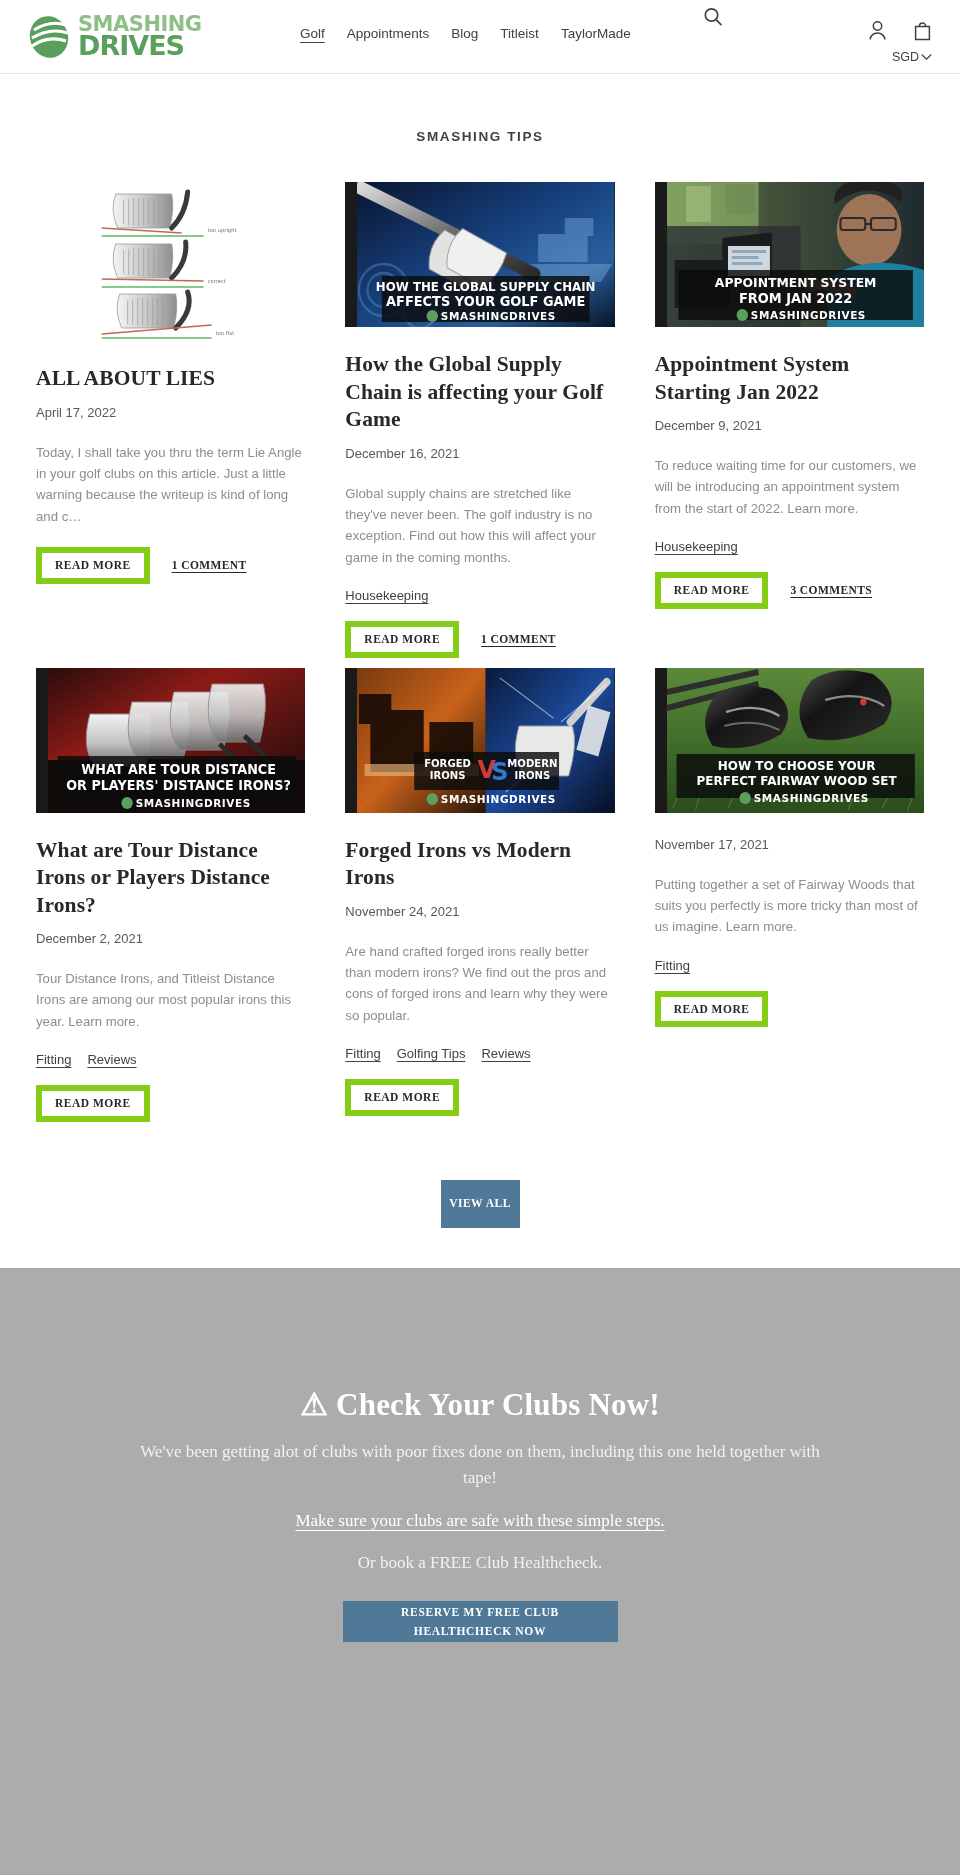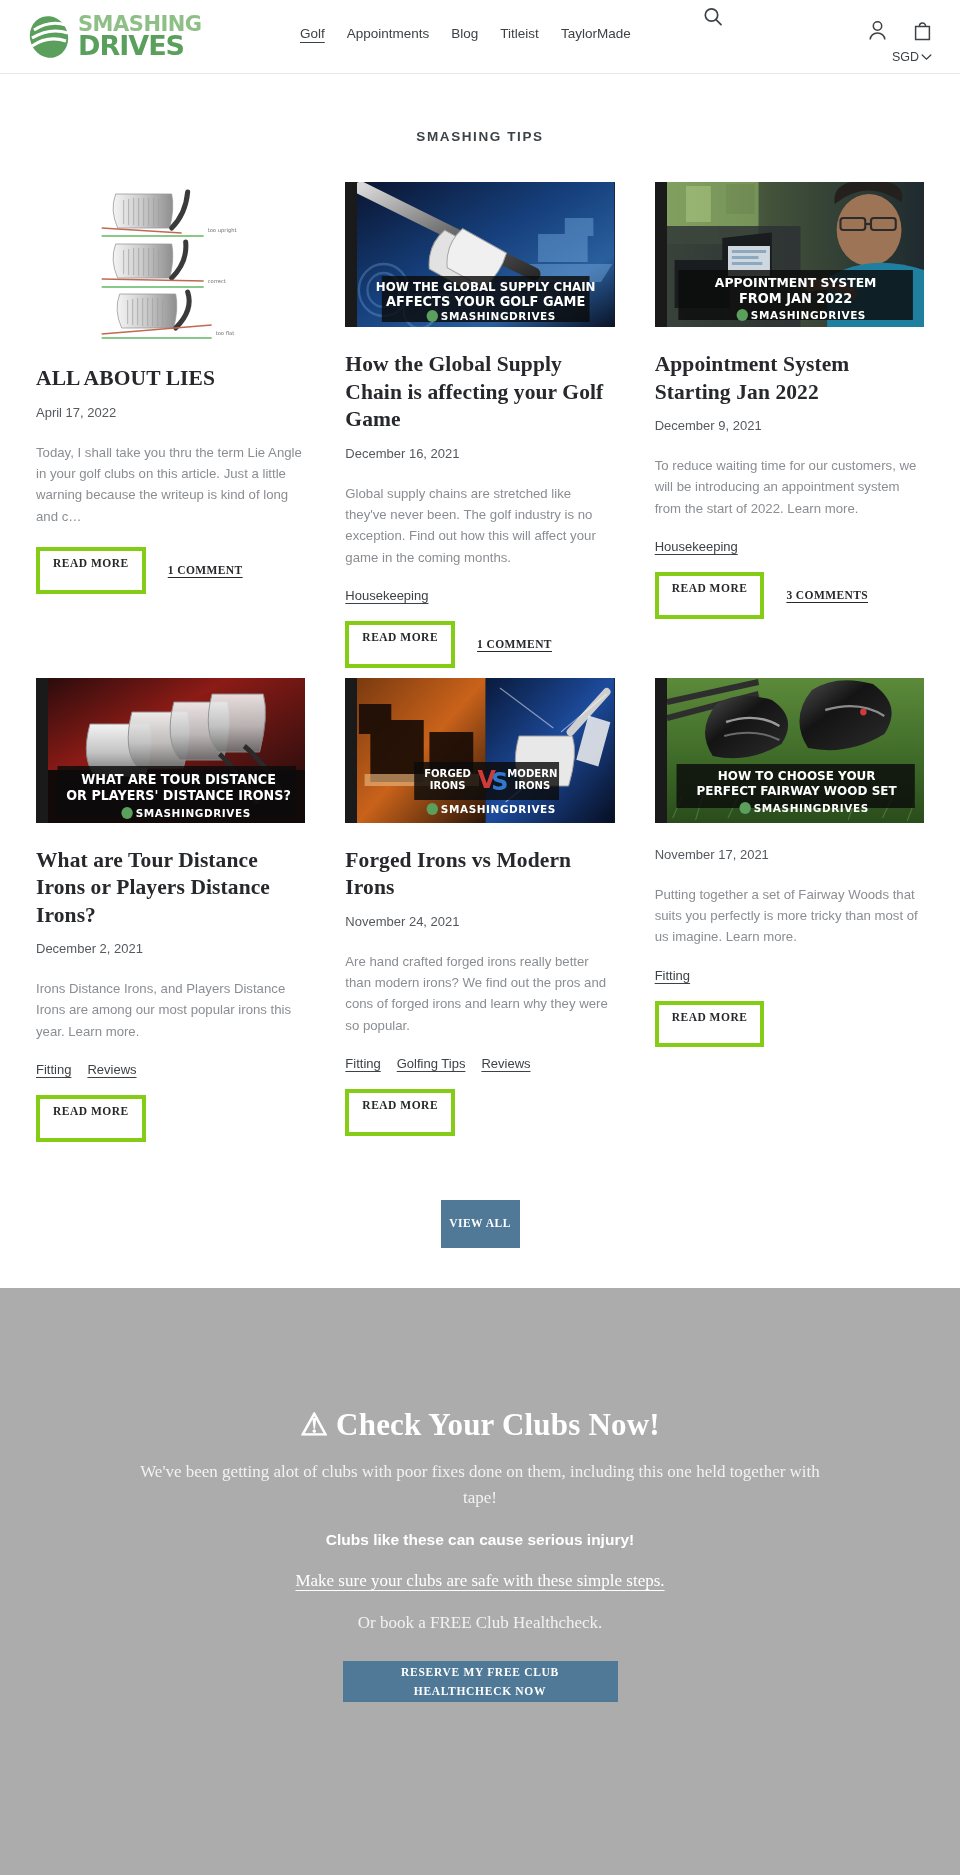--- a/index.html
+++ b/index.html
@@ -117,23 +117,23 @@
     margin-bottom: 20px;
   }
   .card-tags { margin-bottom: 18px; display: flex; gap: 16px; flex-wrap: wrap; }
   .card-tags a {
     font-size: 13px; color: #3d4246; text-decoration: underline;
     text-underline-offset: 3px;
   }
   .card-actions { display: flex; align-items: center; gap: 22px; }
   .btn-read {
     display: inline-block;
-    border: 4px solid #84cc16;
+    border: 6px solid #84cc16;
     background: #fff;
-    padding: 7px 13px 20px;
+    padding: 7px 13px 6px;
     font-family: "Liberation Serif", serif;
     font-weight: 700;
     font-size: 11.5px;
     letter-spacing: 0.5px;
     color: #27282b;
     cursor: pointer;
     line-height: 1;
   }
   .comments {
     font-family: "Liberation Serif", serif;
@@ -505,21 +505,21 @@
           </g>
           <rect class="ovl-band" x="10" y="88" width="250" height="52"></rect>
           <text class="ovl-txt" x="137" y="106" font-size="13.4" text-anchor="middle">WHAT ARE TOUR DISTANCE</text>
           <text class="ovl-txt" x="137" y="122" font-size="13.4" text-anchor="middle">OR PLAYERS' DISTANCE IRONS?</text>
           <circle cx="83" cy="135" r="6" fill="#5aa05c"></circle>
           <text class="ovl-logo-txt" x="92" y="139" font-size="11">SMASHINGDRIVES</text>
         </svg>
       </div>
       <h3 class="card-title">What are Tour Distance Irons or Players Distance Irons?</h3>
       <div class="card-date">December 2, 2021</div>
-      <p class="card-excerpt">Irons Distance Irons, and Players Distance Irons are among our most popular irons this year.  Learn more.</p>
+      <p class="card-excerpt">Tour Distance Irons, and Titleist Distance Irons are among our most popular irons this year.  Learn more.</p>
       <div class="card-tags">
         <a>Fitting</a>
         <a>Reviews</a>
       </div>
       <div class="card-actions">
         <a class="btn-read">READ MORE</a>
       </div>
     </article>
 
     <article class="card">
@@ -638,18 +638,17 @@
 
   <div class="viewall-wrap">
     <a class="btn-viewall">VIEW ALL</a>
   </div>
 </section>
 
 <section class="cta">
   <div class="cta-inner">
     <h2 class="cta-title">⚠ Check Your Clubs Now!</h2>
     <p class="cta-sub">We've been getting alot of clubs with poor fixes done on them, including this one held together with tape!</p>
-    <p class="cta-bold">Clubs like these can cause serious injury!</p>
     <a class="cta-link">Make sure your clubs are safe with these simple steps.</a>
     <p class="cta-or">Or book a FREE Club Healthcheck.</p>
     <a class="btn-reserve">RESERVE MY FREE CLUB HEALTHCHECK NOW</a>
   </div>
 </section>
 
 </body></html>

